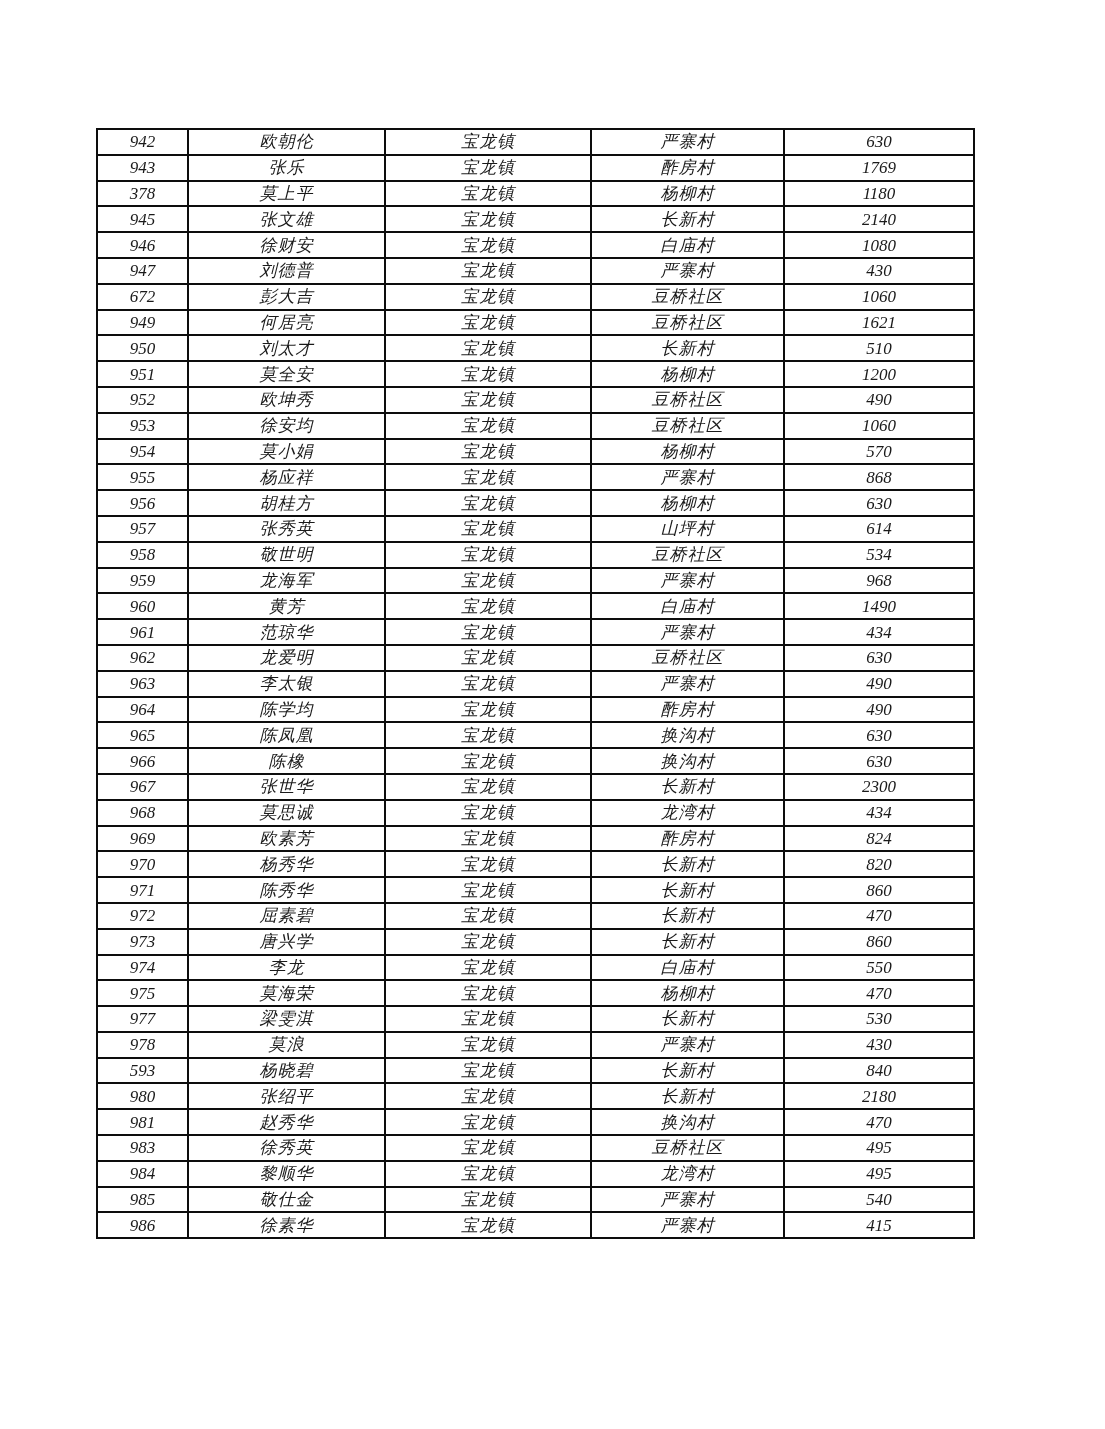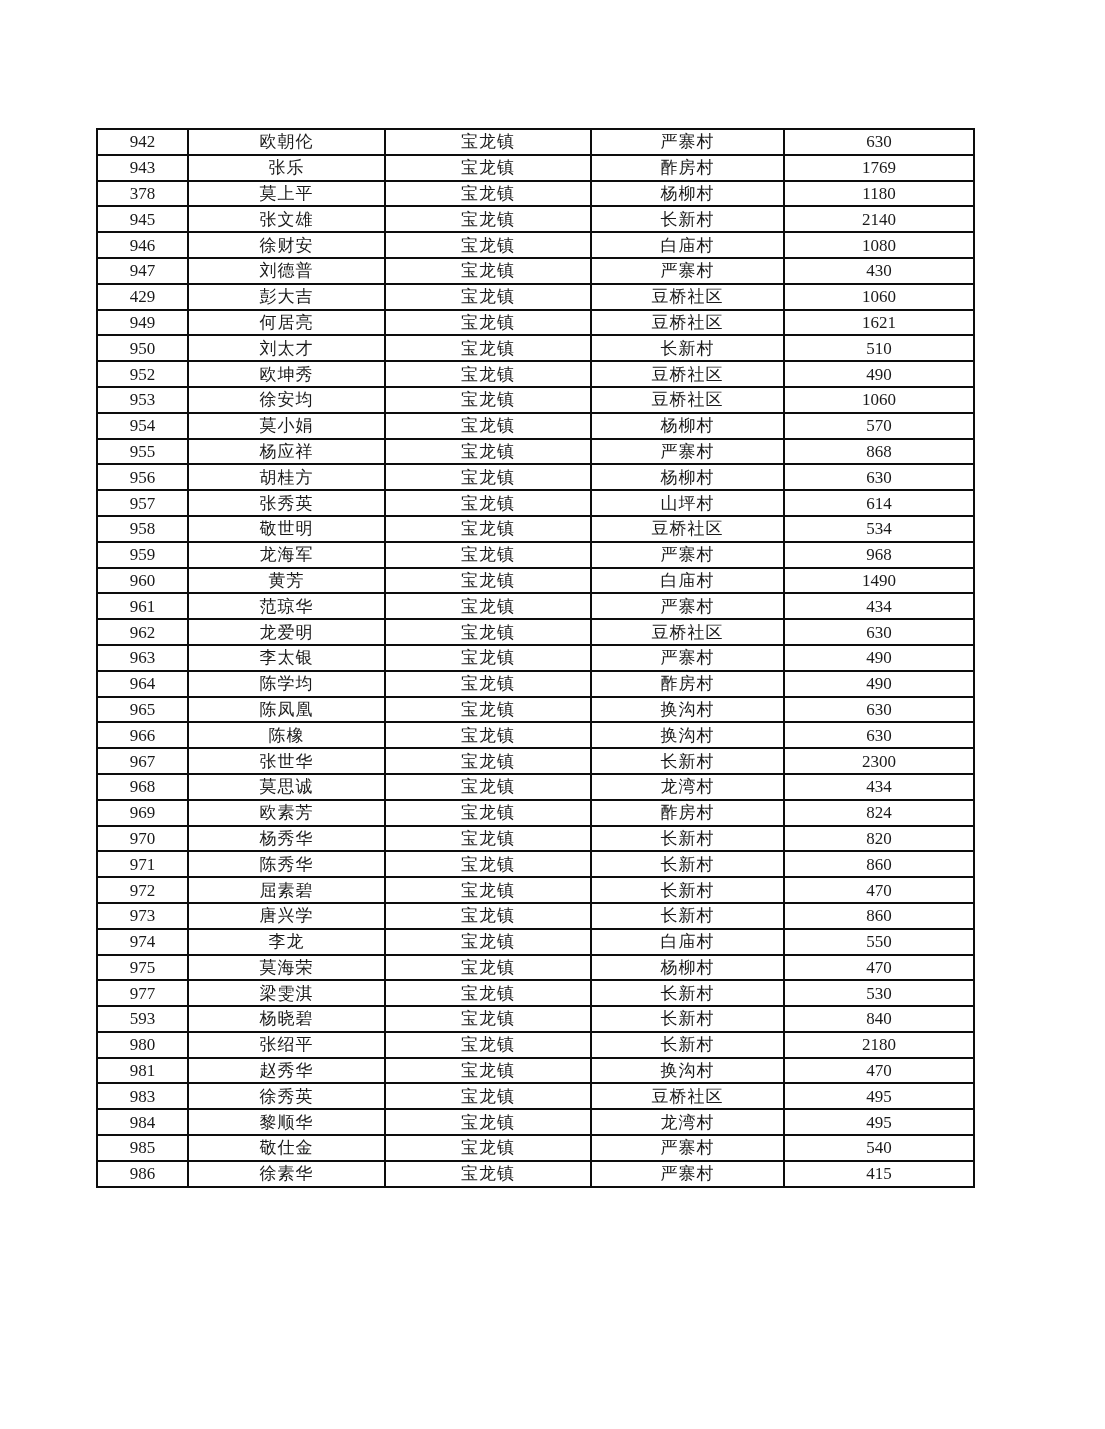--- a/index.html
+++ b/index.html
@@ -21,20 +21,21 @@
     height: 1429px;
     background: #ffffff;
   }
   table.roster {
     position: absolute;
     left: 96px;
     top: 128px;
     width: 877px;
     border-collapse: collapse;
     table-layout: fixed;
+    font-style: italic;
   }
   table.roster td {
     border: 2px solid #0d0d0d;
     height: 23.8px;
     padding: 0;
     text-align: center;
     vertical-align: middle;
     font-size: 17px;
     line-height: 1;
     overflow: hidden;
@@ -102,41 +103,48 @@
           <td class="cell-num">1080</td>
         </tr>
         <tr>
           <td class="cell-num">947</td>
           <td class="cell-cjk">刘德普</td>
           <td class="cell-cjk">宝龙镇</td>
           <td class="cell-cjk">严寨村</td>
           <td class="cell-num">430</td>
         </tr>
         <tr>
-          <td class="cell-num">429</td>
+          <td class="cell-num">672</td>
           <td class="cell-cjk">彭大吉</td>
           <td class="cell-cjk">宝龙镇</td>
           <td class="cell-cjk">豆桥社区</td>
           <td class="cell-num">1060</td>
         </tr>
         <tr>
           <td class="cell-num">949</td>
           <td class="cell-cjk">何居亮</td>
           <td class="cell-cjk">宝龙镇</td>
           <td class="cell-cjk">豆桥社区</td>
           <td class="cell-num">1621</td>
         </tr>
         <tr>
           <td class="cell-num">950</td>
           <td class="cell-cjk">刘太才</td>
           <td class="cell-cjk">宝龙镇</td>
           <td class="cell-cjk">长新村</td>
           <td class="cell-num">510</td>
         </tr>
         <tr>
+          <td class="cell-num">951</td>
+          <td class="cell-cjk">莫全安</td>
+          <td class="cell-cjk">宝龙镇</td>
+          <td class="cell-cjk">杨柳村</td>
+          <td class="cell-num">1200</td>
+        </tr>
+        <tr>
           <td class="cell-num">952</td>
           <td class="cell-cjk">欧坤秀</td>
           <td class="cell-cjk">宝龙镇</td>
           <td class="cell-cjk">豆桥社区</td>
           <td class="cell-num">490</td>
         </tr>
         <tr>
           <td class="cell-num">953</td>
           <td class="cell-cjk">徐安均</td>
           <td class="cell-cjk">宝龙镇</td>
@@ -296,20 +304,27 @@
           <td class="cell-cjk">宝龙镇</td>
           <td class="cell-cjk">杨柳村</td>
           <td class="cell-num">470</td>
         </tr>
         <tr>
           <td class="cell-num">977</td>
           <td class="cell-cjk">梁雯淇</td>
           <td class="cell-cjk">宝龙镇</td>
           <td class="cell-cjk">长新村</td>
           <td class="cell-num">530</td>
+        </tr>
+        <tr>
+          <td class="cell-num">978</td>
+          <td class="cell-cjk">莫浪</td>
+          <td class="cell-cjk">宝龙镇</td>
+          <td class="cell-cjk">严寨村</td>
+          <td class="cell-num">430</td>
         </tr>
         <tr>
           <td class="cell-num">593</td>
           <td class="cell-cjk">杨晓碧</td>
           <td class="cell-cjk">宝龙镇</td>
           <td class="cell-cjk">长新村</td>
           <td class="cell-num">840</td>
         </tr>
         <tr>
           <td class="cell-num">980</td>

